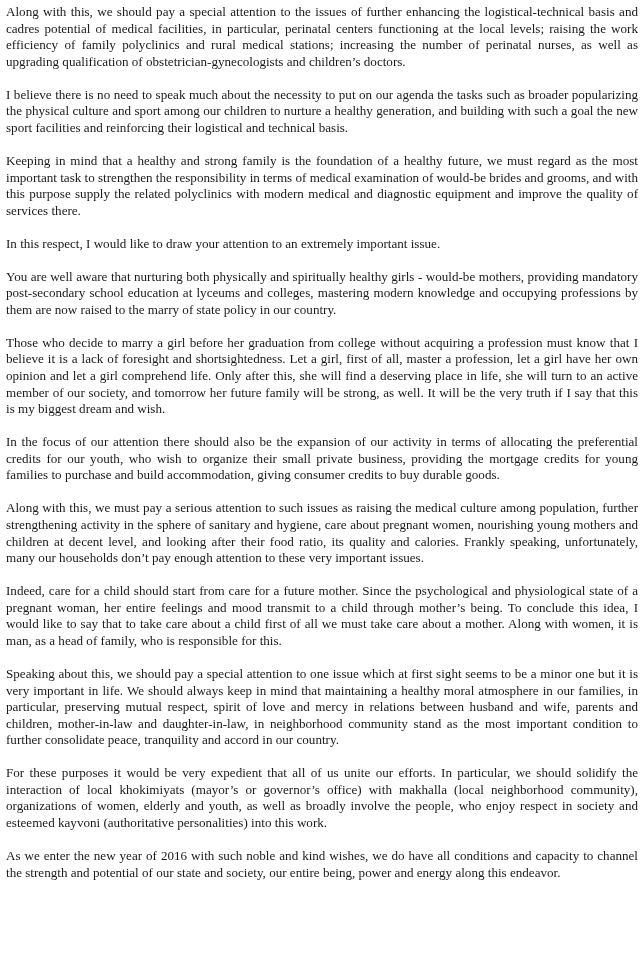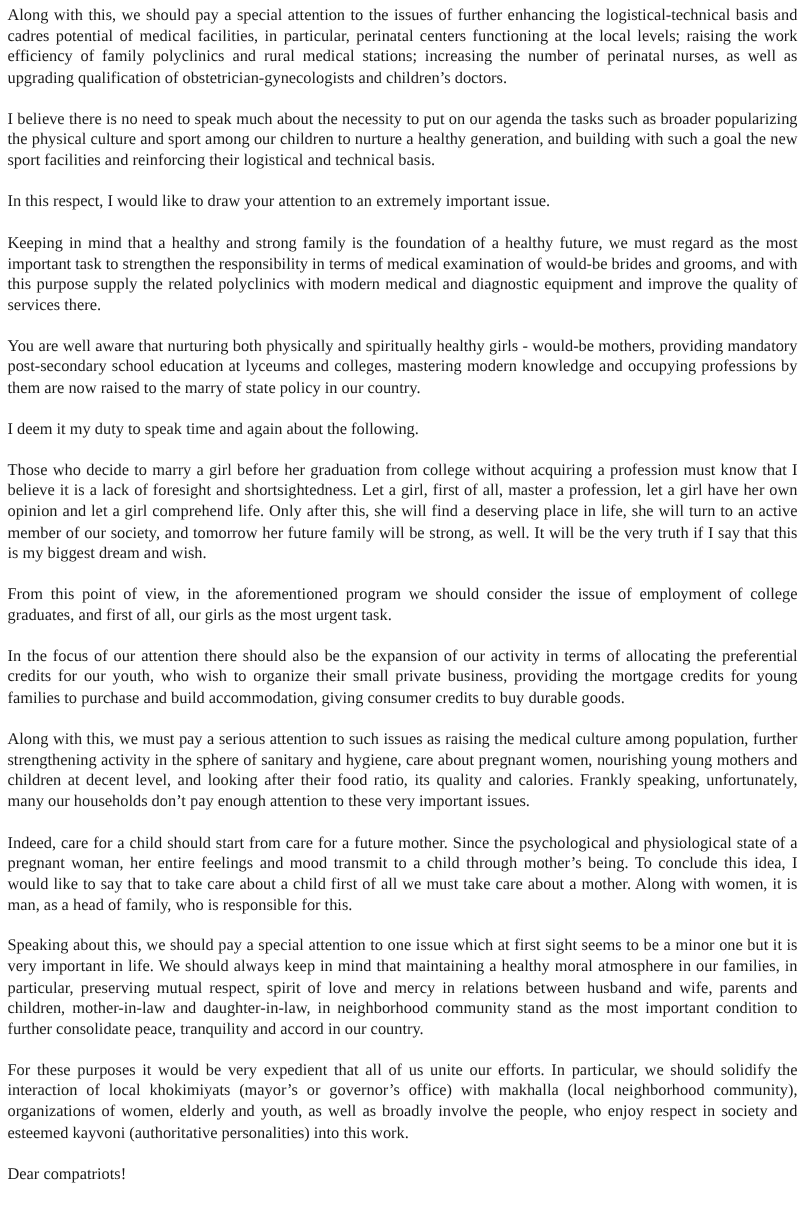--- a/index.html
+++ b/index.html
@@ -27,27 +27,24 @@
   .doc p {
     margin: 0 0 16.4px 0;
   }
 </style>
 </head>
 <body>
 
 <div class="doc">
   <p>Along with this, we should pay a special attention to the issues of further enhancing the logistical-technical basis and cadres potential of medical facilities, in particular, perinatal centers functioning at the local levels; raising the work efficiency of family polyclinics and rural medical stations; increasing the number of perinatal nurses, as well as upgrading qualification of obstetrician-gynecologists and children’s doctors.</p>
   <p>I believe there is no need to speak much about the necessity to put on our agenda the tasks such as broader popularizing the physical culture and sport among our children to nurture a healthy generation, and building with such a goal the new sport facilities and reinforcing their logistical and technical basis.</p>
+  <p>Keeping in mind that a healthy and strong family is the foundation of a healthy future, we must regard as the most important task to strengthen the responsibility in terms of medical examination of would-be brides and grooms, and with this purpose supply the related polyclinics with modern medical and diagnostic equipment and improve the quality of services there.</p>
   <p>In this respect, I would like to draw your attention to an extremely important issue.</p>
-  <p>Keeping in mind that a healthy and strong family is the foundation of a healthy future, we must regard as the most important task to strengthen the responsibility in terms of medical examination of would-be brides and grooms, and with this purpose supply the related polyclinics with modern medical and diagnostic equipment and improve the quality of services there.</p>
   <p>You are well aware that nurturing both physically and spiritually healthy girls - would-be mothers, providing mandatory post-secondary school education at lyceums and colleges, mastering modern knowledge and occupying professions by them are now raised to the marry of state policy in our country.</p>
-  <p>I deem it my duty to speak time and again about the following.</p>
   <p>Those who decide to marry a girl before her graduation from college without acquiring a profession must know that I believe it is a lack of foresight and shortsightedness. Let a girl, first of all, master a profession, let a girl have her own opinion and let a girl comprehend life. Only after this, she will find a deserving place in life, she will turn to an active member of our society, and tomorrow her future family will be strong, as well. It will be the very truth if I say that this is my biggest dream and wish.</p>
-  <p>From this point of view, in the aforementioned program we should consider the issue of employment of college graduates, and first of all, our girls as the most urgent task.</p>
   <p>In the focus of our attention there should also be the expansion of our activity in terms of allocating the preferential credits for our youth, who wish to organize their small private business, providing the mortgage credits for young families to purchase and build accommodation, giving consumer credits to buy durable goods.</p>
   <p>Along with this, we must pay a serious attention to such issues as raising the medical culture among population, further strengthening activity in the sphere of sanitary and hygiene, care about pregnant women, nourishing young mothers and children at decent level, and looking after their food ratio, its quality and calories.  Frankly speaking, unfortunately, many our households don’t pay enough attention to these very important issues.</p>
   <p>Indeed, care for a child should start from care for a future mother. Since the psychological and physiological state of a pregnant woman, her entire feelings and mood transmit to a child through mother’s being. To conclude this idea, I would like to say that to take care about a child first of all we must take care about a mother. Along with women, it is man, as a head of family, who is responsible for this.</p>
   <p>Speaking about this, we should pay a special attention to one issue which at first sight seems to be a minor one but it is very important in life. We should always keep in mind that maintaining a healthy moral atmosphere in our families, in particular, preserving mutual respect, spirit of love and mercy in relations between husband and wife, parents and children, mother-in-law and daughter-in-law, in neighborhood community stand as the most important condition to further consolidate peace, tranquility and accord in our country.</p>
   <p>For these purposes it would be very expedient that all of us unite our efforts. In particular, we should solidify the interaction of local khokimiyats (mayor’s or governor’s office) with makhalla (local neighborhood community), organizations of women, elderly and youth, as well as broadly involve the people, who enjoy respect in society and esteemed kayvoni (authoritative personalities) into this work.</p>
-  <p>Dear compatriots!</p>
   <p>As we enter the new year of 2016 with such noble and kind wishes, we do have all conditions and capacity to channel the strength and potential of our state and society, our entire being, power and energy along this endeavor.</p>
 
 </div>
 
 </body></html>

